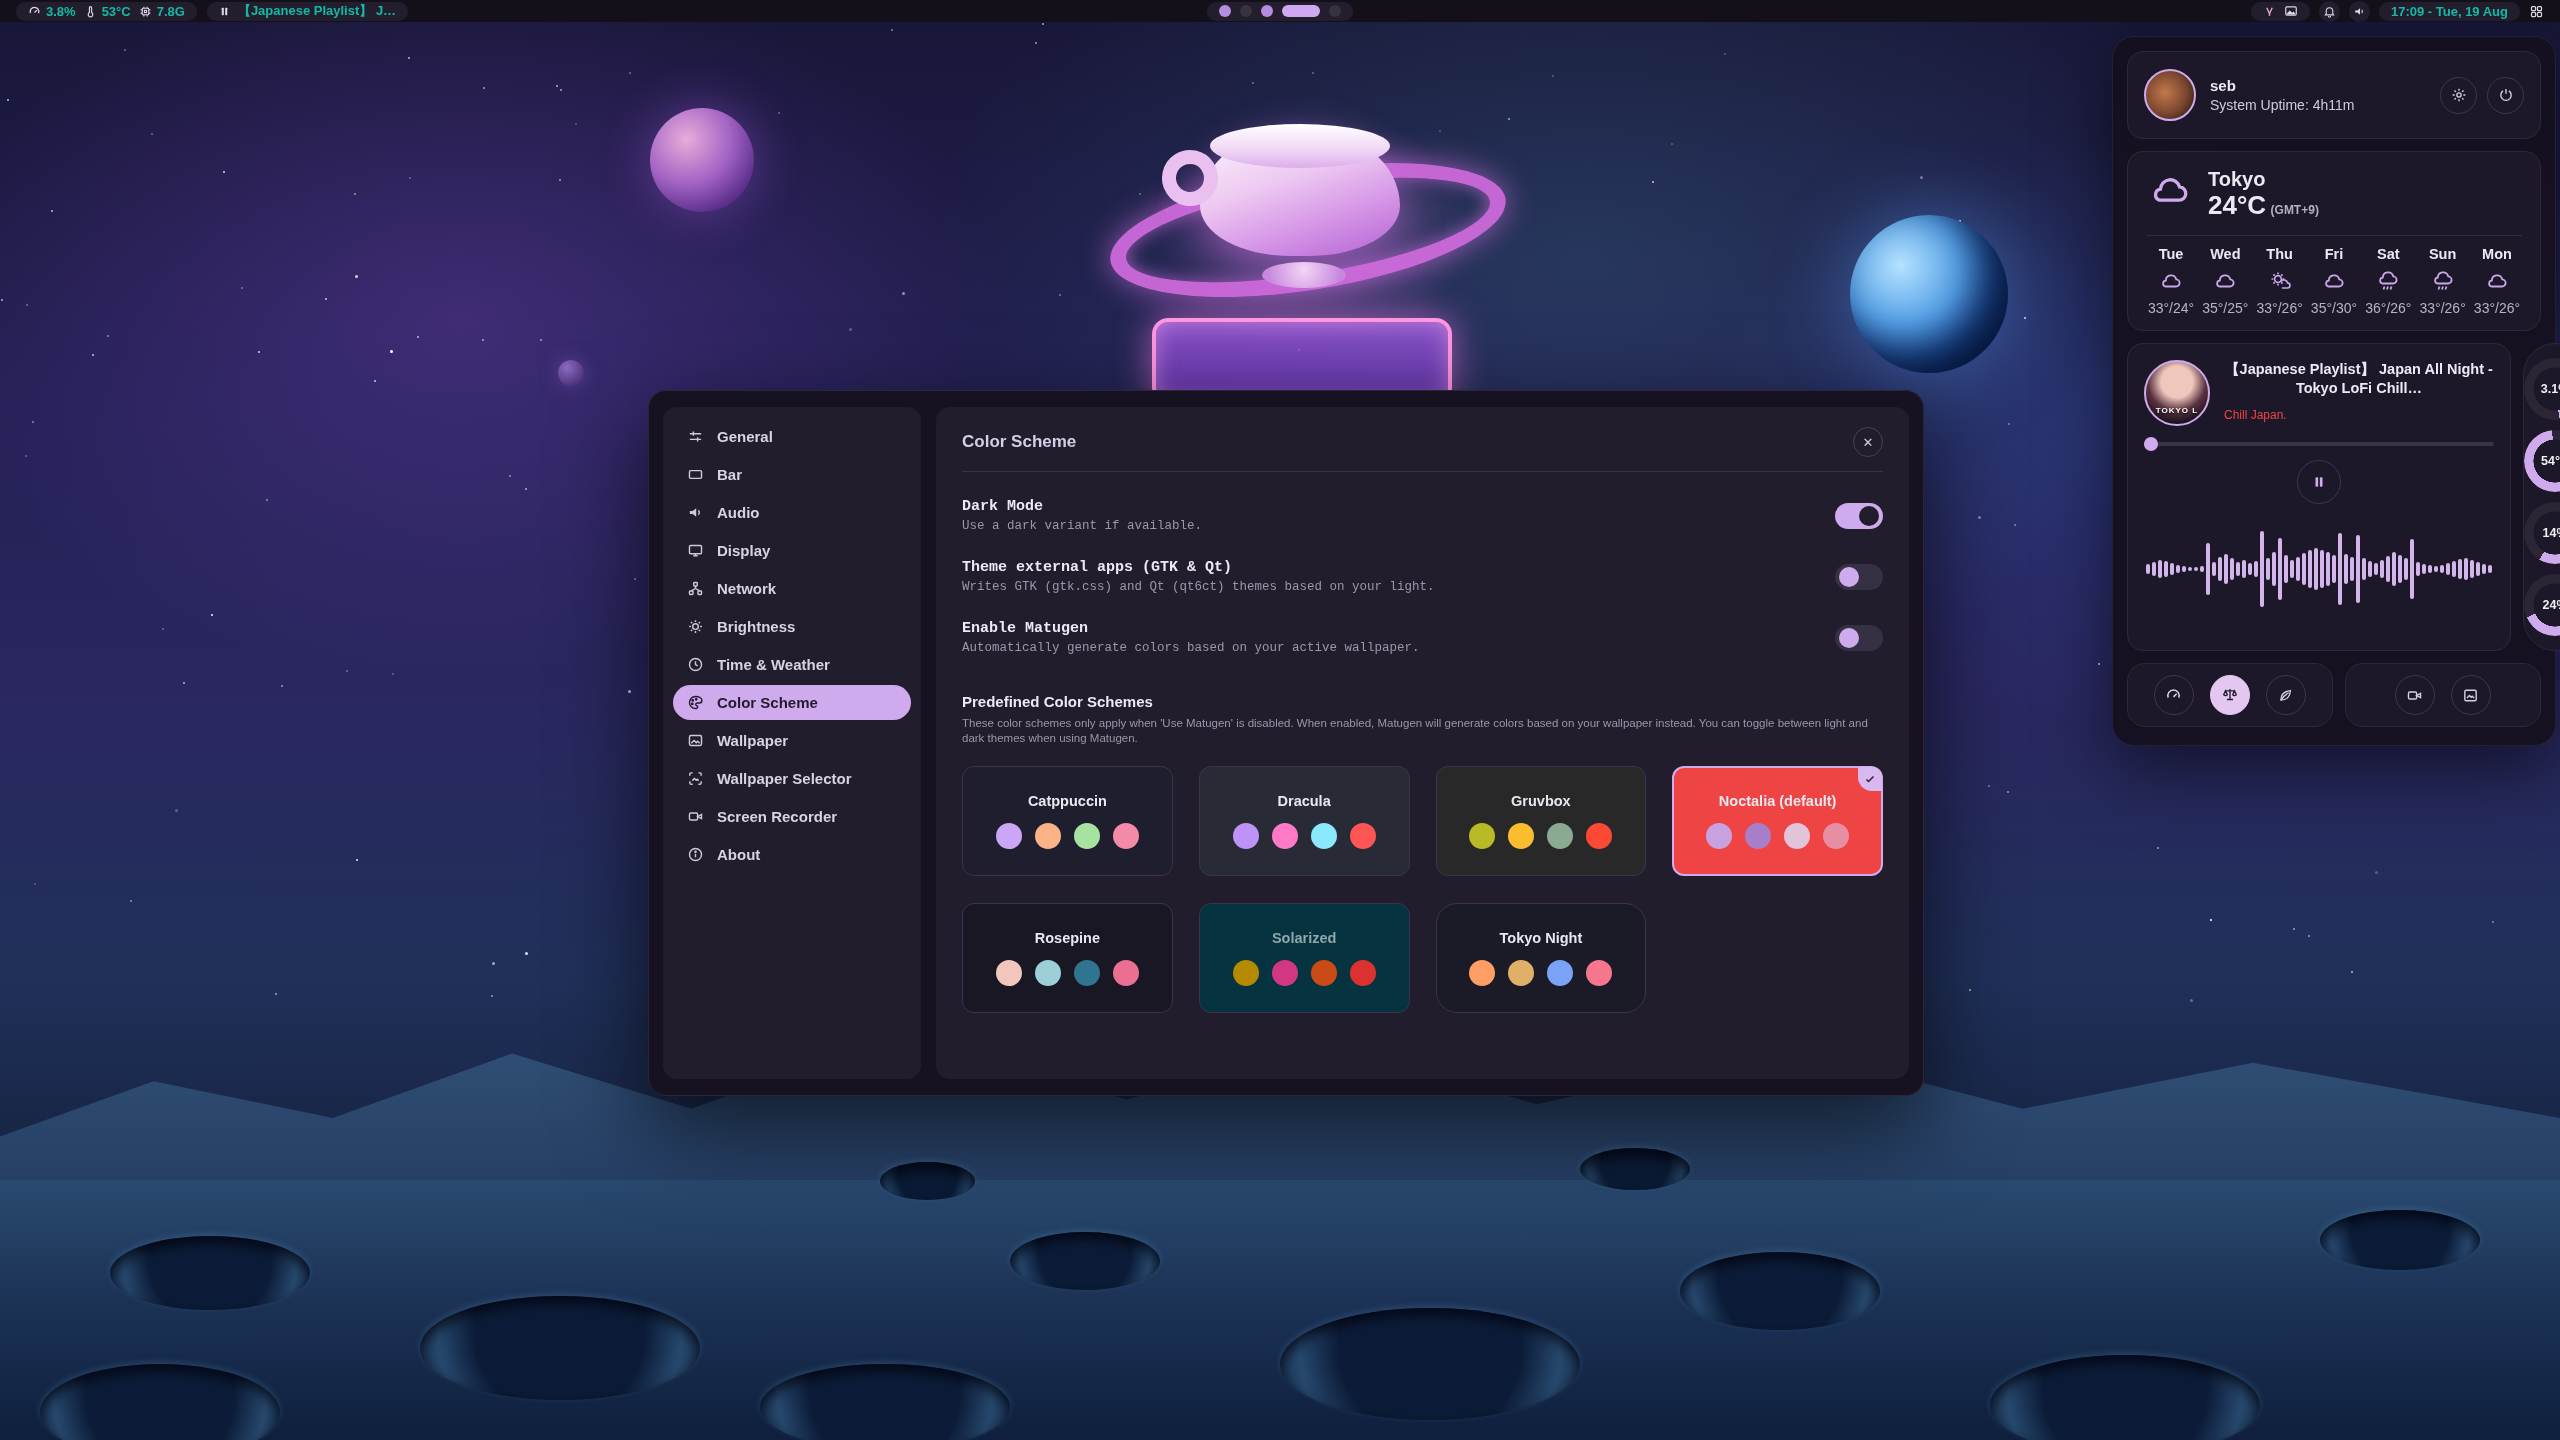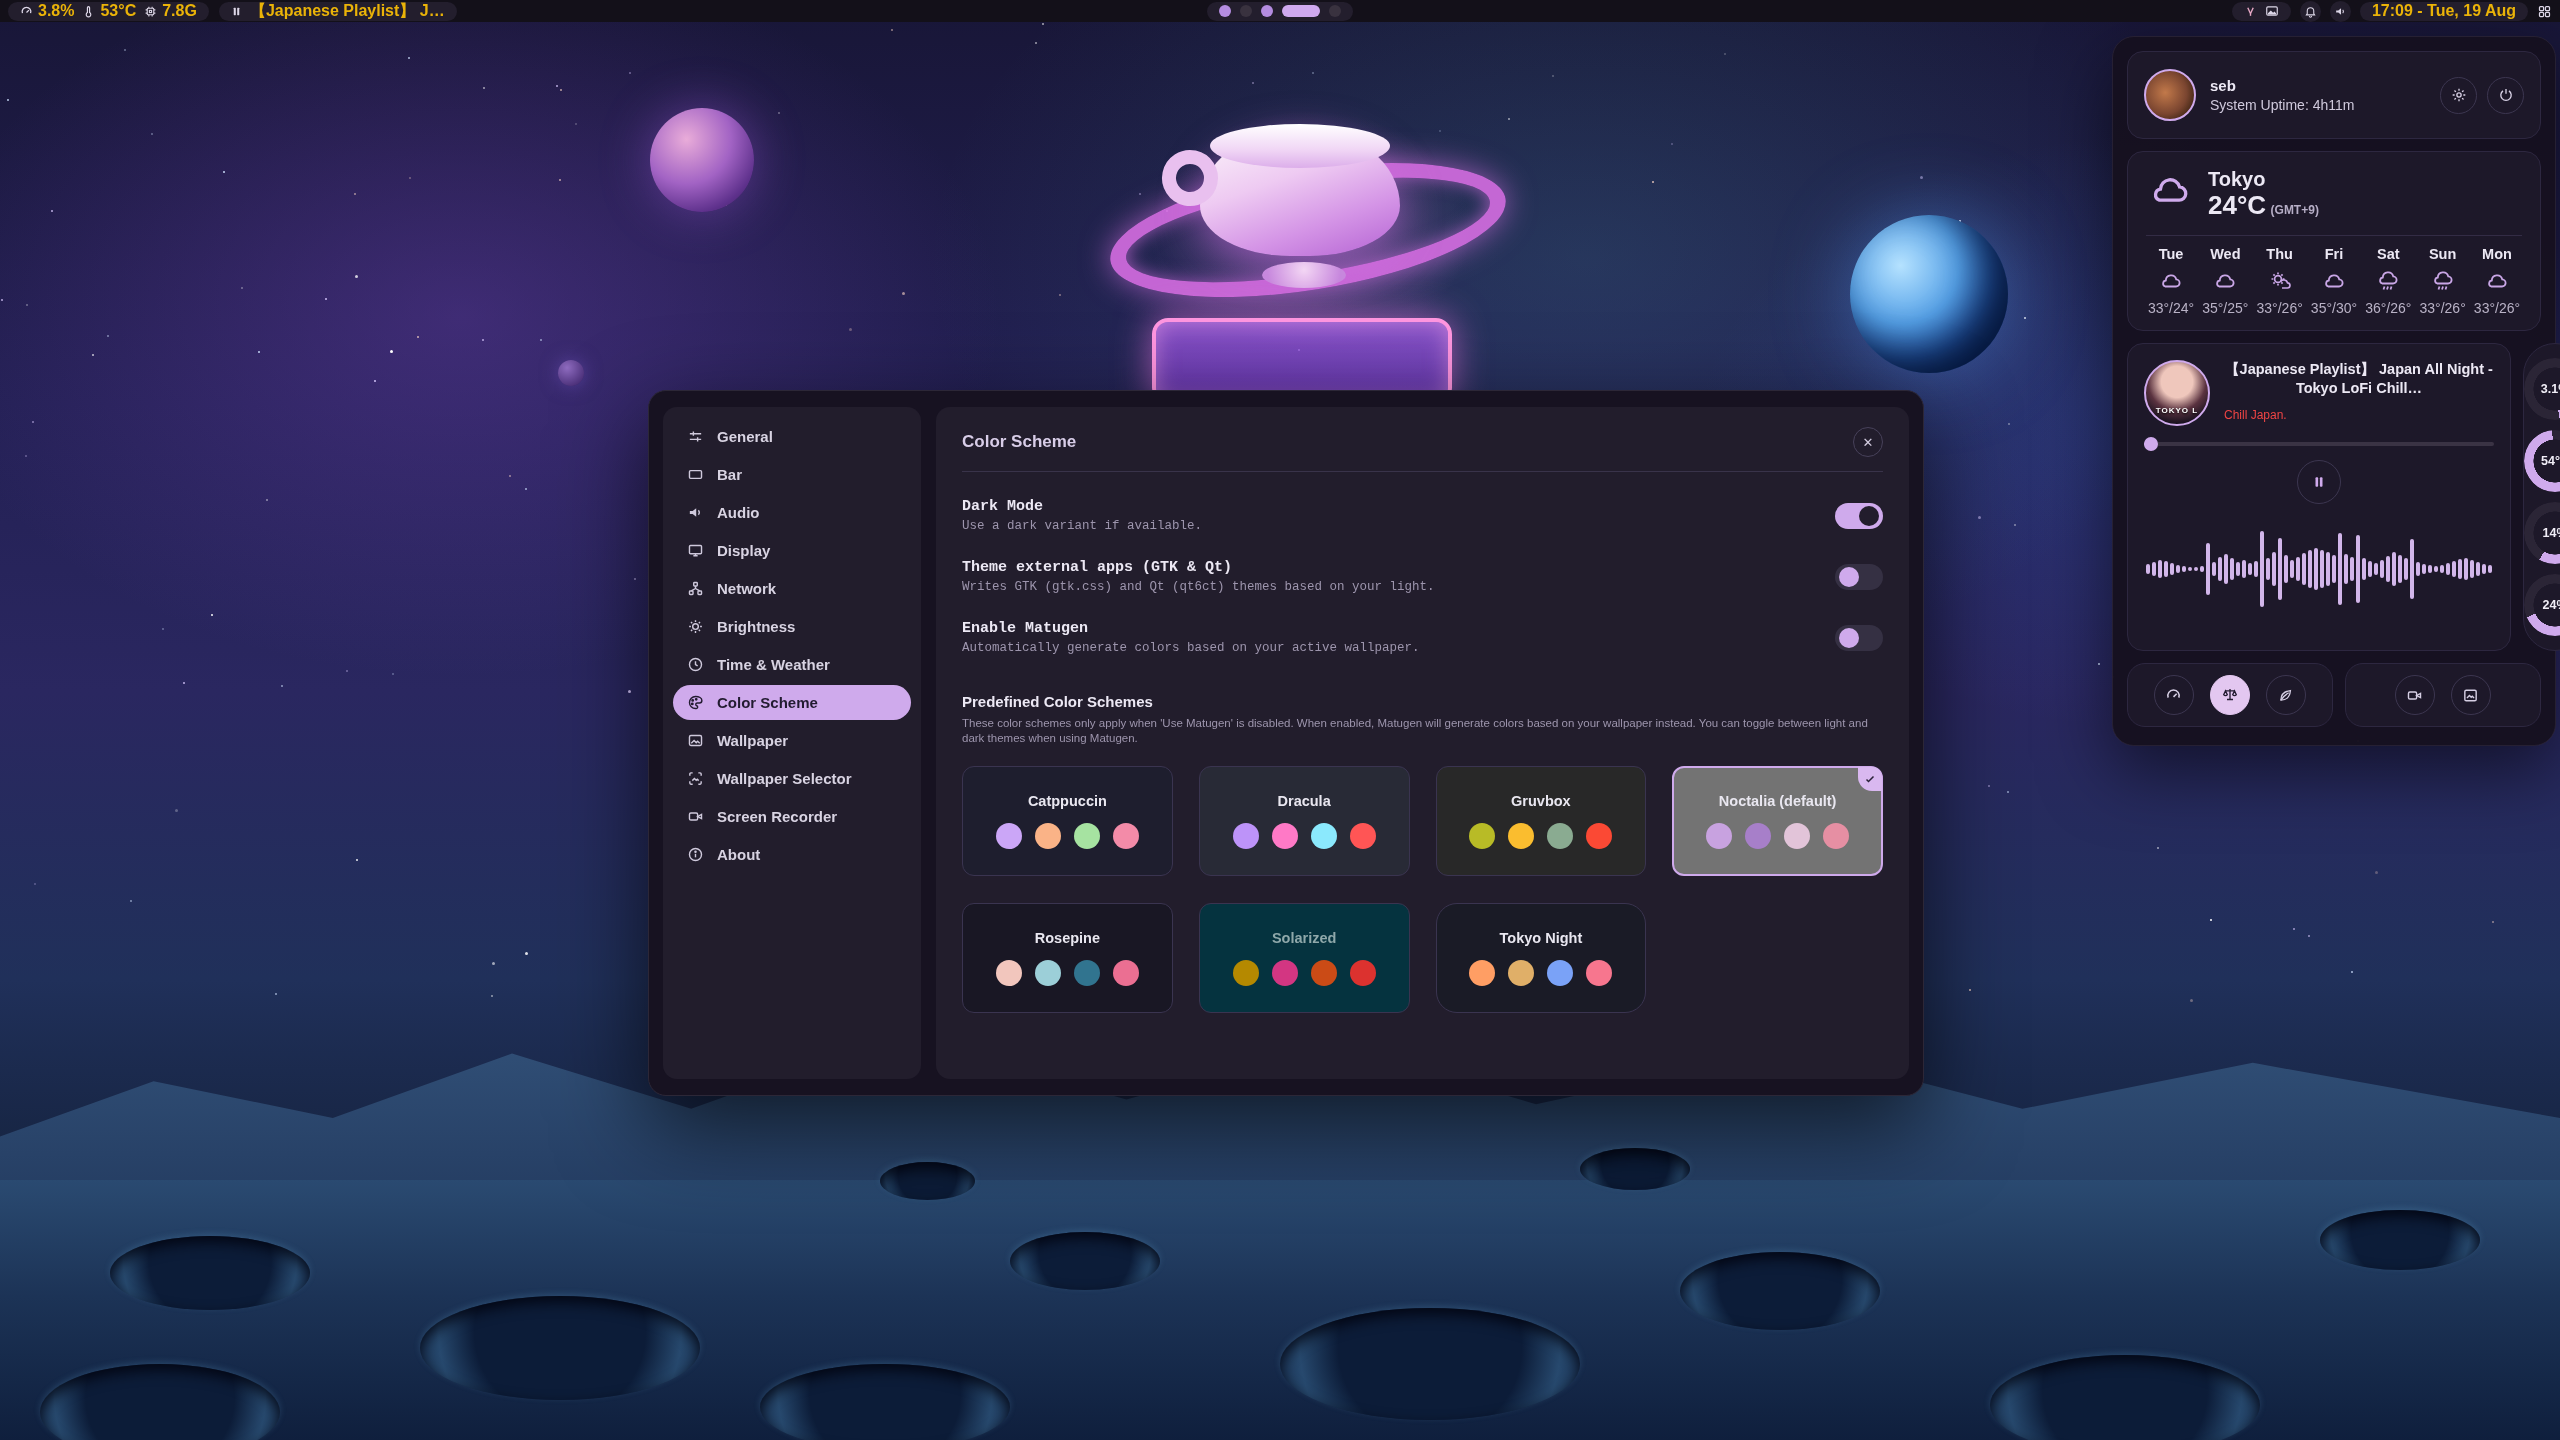--- a/index.html
+++ b/index.html
@@ -52,21 +52,21 @@
     background:linear-gradient(180deg,#2c4a74 0%,#1a2e52 60%,#101f3c 100%);
     clip-path:polygon(0 30%,9% 45%,18% 26%,30% 48%,41% 30%,54% 50%,66% 32%,78% 52%,90% 34%,100% 46%,100% 100%,0 100%); }
   .ground { position:absolute; left:0; right:0; bottom:0; height:260px;
     background:linear-gradient(180deg,#2a4a71 0%,#1c3356 45%,#0f1f3d 100%); }
   .crater { position:absolute; border-radius:50%;
     background:radial-gradient(circle at 50% 35%, #0c1c38 55%, #27496e 78%, #14294a 100%);
     box-shadow:inset 0 6px 14px rgba(0,0,10,.8), 0 -2px 6px rgba(90,150,190,.25); }
 
   
   .topbar { position:absolute; left:0; top:0; width:2560px; height:22px; background:#131019;
-    display:flex; align-items:center; padding:0 8px; z-index:50; color:#eab308; font-size:16px; font-weight:bold; }
+    display:flex; align-items:center; padding:0 16px; z-index:50; color:#14b8a6; font-size:13px; font-weight:bold; }
   .tb-group { display:flex; align-items:center; gap:10px; }
   .pill { background:#231e2d; border-radius:10px; height:19px; display:flex; align-items:center;
     gap:8px; padding:0 12px; }
   .pill .ico, .tb-circle .ico { color:#ddd7e8; }
   .tb-center { position:absolute; left:50%; transform:translateX(-50%); }
   .ws-pill { display:flex; align-items:center; gap:9px; padding:0 12px; height:19px; }
   .ws-dot { width:12px; height:12px; border-radius:6px; background:#39323f; }
   .ws-dot.occupied { background:#b48ce0; }
   .ws-dot.active { width:38px; background:#cfa9ef; }
   .tb-right { margin-left:auto; display:flex; align-items:center; gap:9px; }
@@ -645,21 +645,21 @@
       <div class="scheme-card" style="background: rgb(40, 40, 40);">
 
         <div class="scheme-name">Gruvbox</div>
         <div class="swatches">
             <span class="sw" style="background: rgb(184, 187, 38);"></span>
             <span class="sw" style="background: rgb(250, 189, 47);"></span>
             <span class="sw" style="background: rgb(138, 171, 145);"></span>
             <span class="sw" style="background: rgb(251, 73, 52);"></span>
           </div>
       </div>
-      <div class="scheme-card selected" style="background: #737373;">
+      <div class="scheme-card selected" style="background: #ef4444;">
         <div class="badge">
             <svg width="12" height="12" viewBox="0 0 24 24" fill="none" stroke="currentColor" stroke-width="3">
               <path d="M5 13l4 4 10-10"></path>
             </svg>
           </div>
         <div class="scheme-name">Noctalia (default)</div>
         <div class="swatches">
             <span class="sw" style="background: rgb(200, 162, 224);"></span>
             <span class="sw" style="background: rgb(167, 127, 201);"></span>
             <span class="sw" style="background: rgb(226, 196, 217);"></span>

